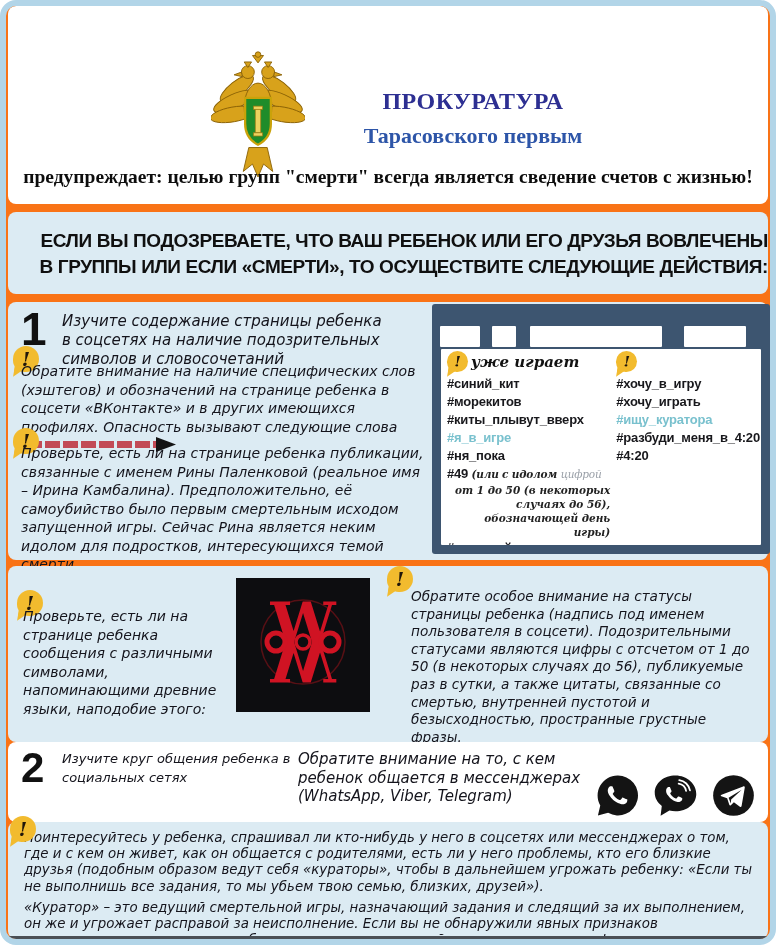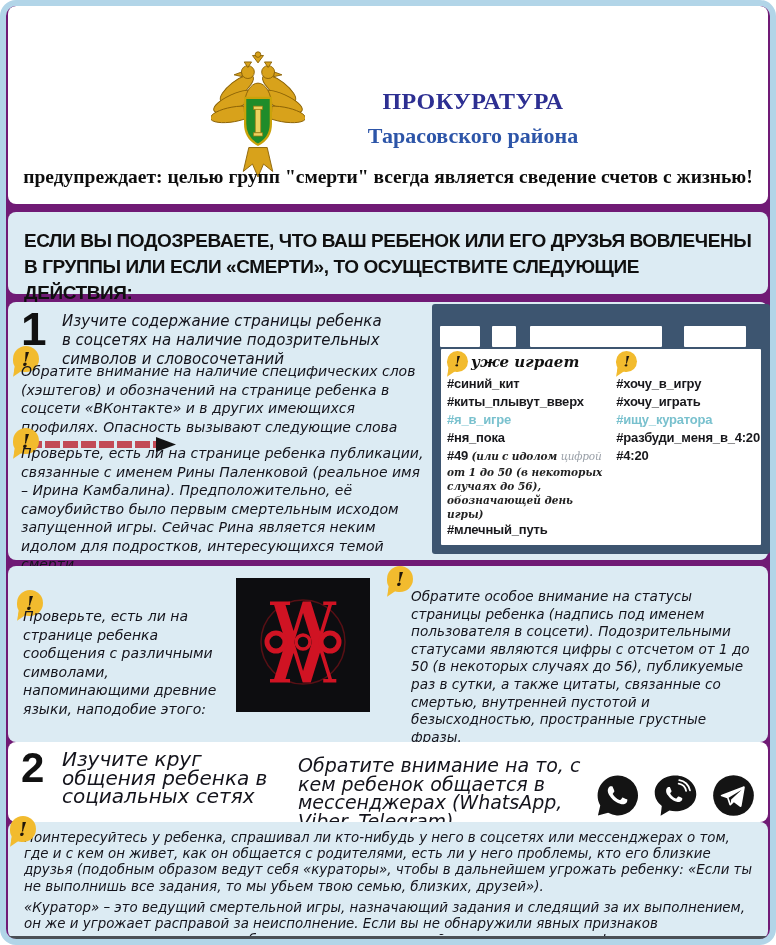--- a/index.html
+++ b/index.html
@@ -1,31 +1,31 @@
 <!DOCTYPE html>
 <html><head>
 <meta charset="utf-8">
 <style>
   html,body{margin:0;padding:0;background:#ffffff;}
-  .page{position:relative;width:764px;height:933px;margin:0;border:6px solid #b2d5e8;border-radius:16px;background:#701a75;overflow:hidden;font-family:"DejaVu Sans",sans-serif;}
+  .page{position:relative;width:764px;height:933px;margin:0;border:6px solid #b2d5e8;border-radius:16px;background:#f97316;overflow:hidden;font-family:"DejaVu Sans",sans-serif;}
   .panel{position:absolute;left:2px;right:2px;border-radius:8px;}
   .white{background:#ffffff;}
   .blue{background:#dcebf3;}
 
   
   .hdr{top:0;height:198px;}
   .emblem{position:absolute;left:203px;top:44px;width:94px;height:138px;}
   .org{position:absolute;left:330px;top:82px;width:270px;text-align:center;font-family:"Liberation Serif",serif;font-weight:bold;}
   .org-name{font-size:24px;color:#2d2f92;letter-spacing:.5px;}
   .org-region{font-size:22px;color:#2d55a8;margin-top:8px;}
   .hdr-warning{position:absolute;left:0;right:0;top:160px;text-align:center;font-family:"Liberation Serif",serif;font-weight:bold;font-size:19.5px;color:#0d0d0d;}
 
   
   .sect{top:206px;height:82px;}
-  .sect-inner{padding:16px 16px 0 16px;font-family:"Liberation Sans",sans-serif;font-weight:bold;font-size:19px;line-height:26px;color:#101010;letter-spacing:-0.4px;}
+  .sect-inner{padding:16px 0 0 16px;font-family:"Liberation Sans",sans-serif;font-weight:bold;font-size:19px;line-height:26px;color:#101010;letter-spacing:-0.4px;text-align:right;}
 
   
   .hand{font-family:"DejaVu Sans",sans-serif;font-style:italic;font-weight:normal;color:#14141c;}
 
   
   .excl{position:relative;width:26px;height:26px;background:#f2bb2e;border-radius:50% 50% 50% 45%;display:flex;align-items:center;justify-content:center;font-family:"DejaVu Serif",serif;font-style:italic;font-weight:bold;font-size:19px;color:#20160a;flex:0 0 auto;}
   .excl::after{content:"";position:absolute;left:1px;bottom:-6px;width:0;height:0;border:6px solid transparent;border-top-color:#f2bb2e;border-left-color:#f2bb2e;transform:rotate(10deg);}
   .excl.sm{width:21px;height:21px;font-size:15px;}
 
   
@@ -46,36 +46,36 @@
   .br1{left:8px;width:40px;} .br2{left:60px;width:24px;} .br3{left:98px;width:132px;} .br4{left:252px;width:62px;}
   .bbody{position:absolute;left:9px;right:9px;top:45px;bottom:9px;background:#ffffff;border-radius:1px;display:flex;overflow:hidden;}
   .tcol{padding:4px 0 0 6px;}
   .tc1{width:53%;} .tc2{width:47%;}
   .thead{display:flex;align-items:flex-start;gap:3px;font-family:"DejaVu Serif",serif;font-weight:bold;font-style:italic;font-size:15px;color:#121212;margin-bottom:3px;}
   .thead .excl{margin-top:-2px;}
   .tag{font-family:"Liberation Sans",sans-serif;font-weight:bold;font-size:13px;line-height:18px;color:#18181c;letter-spacing:-0.2px;}
   .tag.teal{color:#79c1ce;}
   .note{font-family:"DejaVu Serif",serif;font-style:italic;font-weight:bold;font-size:10.5px;line-height:14px;color:#222;}
   .note .gray{color:#9aa0a8;font-weight:normal;}
-  .note-line{font-family:"DejaVu Serif",serif;font-style:italic;font-weight:bold;font-size:10.5px;line-height:14px;color:#222;}
+  .note-line{font-family:"DejaVu Serif",serif;font-style:italic;font-weight:bold;font-size:10.5px;line-height:14px;color:#222;text-align:right;}
 
   
   .mid{top:560px;height:176px;}
   .m-lb{position:absolute;left:9px;top:24px;}
   .m-lt{position:absolute;left:15px;top:41px;width:200px;font-size:14px;line-height:18.5px;}
   .sigil{position:absolute;left:228px;top:12px;width:134px;height:134px;}
   .m-rb{position:absolute;left:379px;top:0px;}
   .m-rt{position:absolute;left:392px;top:11px;width:372px;font-size:13.6px;line-height:17.6px;}
   .m-rt p{margin:11px;}
 
   
   .step2{top:736px;height:80px;}
   .n2{left:13px;top:2px;font-size:42px;}
-  .step2-title{position:absolute;left:54px;top:8px;width:235px;font-size:20px;line-height:18.5px;}
-  .step2-note{position:absolute;left:290px;top:14px;width:305px;font-size:19px;line-height:18.5px;}
+  .step2-title{position:absolute;left:54px;top:8px;width:235px;font-size:13px;line-height:18.5px;}
+  .step2-note{position:absolute;left:290px;top:8px;width:305px;font-size:15px;line-height:18.5px;}
   .msgr{position:absolute;left:586px;top:30px;display:flex;gap:11px;}
   .msgr svg{width:47px;height:47px;}
 
   
   .bot{top:816px;height:117px;overflow:visible;}
   .botb{position:absolute;left:2px;top:-6px;}
   .bot-inner{padding:8px 10px 0 16px;}
   .bot-inner p{margin:0 0 5px 0;font-size:13.4px;line-height:16.2px;}
 
   .bottom-line{position:absolute;left:0;right:0;bottom:0;height:3px;background:#4a4f55;}
@@ -107,21 +107,21 @@
           <path d="M40 106 L34 132 L44 124 L50 138 L56 124 L66 132 L60 106 z"></path>
         </g>
         <path d="M36 52 h28 v28 q0 16 -14 23 q-14 -7 -14 -23 z" fill="#1f8c2a" stroke="#caa20a" stroke-width="2.5"></path>
         <rect x="47" y="64" width="6" height="26" fill="#ecd25f" stroke="#9a7a10" stroke-width="0.8"></rect>
         <rect x="45" y="61" width="10" height="3.5" fill="#ecd25f" stroke="#9a7a10" stroke-width="0.8"></rect>
         <rect x="45" y="90" width="10" height="3.5" fill="#ecd25f" stroke="#9a7a10" stroke-width="0.8"></rect>
       </svg>
     </div>
     <div class="org">
       <div class="org-name">ПРОКУРАТУРА</div>
-      <div class="org-region">Тарасовского района</div>
+      <div class="org-region">Тарасовского первым</div>
     </div>
     <div class="hdr-warning">предупреждает: целью групп "смерти" всегда является сведение счетов с жизнью!</div>
   </div>
 
   <div class="panel blue sect">
     <div class="sect-inner">
       <div>ЕСЛИ ВЫ ПОДОЗРЕВАЕТЕ, ЧТО ВАШ РЕБЕНОК ИЛИ ЕГО ДРУЗЬЯ ВОВЛЕЧЕНЫ</div>
       <div>В ГРУППЫ ИЛИ ЕСЛИ «СМЕРТИ», ТО ОСУЩЕСТВИТЕ СЛЕДУЮЩИЕ ДЕЙСТВИЯ:</div>
     </div>
   </div>
@@ -148,20 +148,21 @@
         <div class="brect br3"></div>
         <div class="brect br4"></div>
       </div>
       <div class="bbody">
         <div class="tcol tc1">
           <div class="thead">
             <span class="excl sm">!</span>
             <span>уже играет</span>
           </div>
           <div class="tag">#синий_кит</div>
+          <div class="tag">#морекитов</div>
           <div class="tag">#киты_плывут_вверх</div>
           <div class="tag teal">#я_в_игре</div>
           <div class="tag">#ня_пока</div>
           <div class="tag">
             <span>#49</span>
             <span class="note"> <span>(или с идолом</span> <span class="gray">цифрой</span></span>
           </div>
           <div class="note-line">от 1 до 50 (в некоторых случаях до 56),</div>
           <div class="note-line">обозначающей день игры)</div>
           <div class="tag">#млечный_путь</div>

